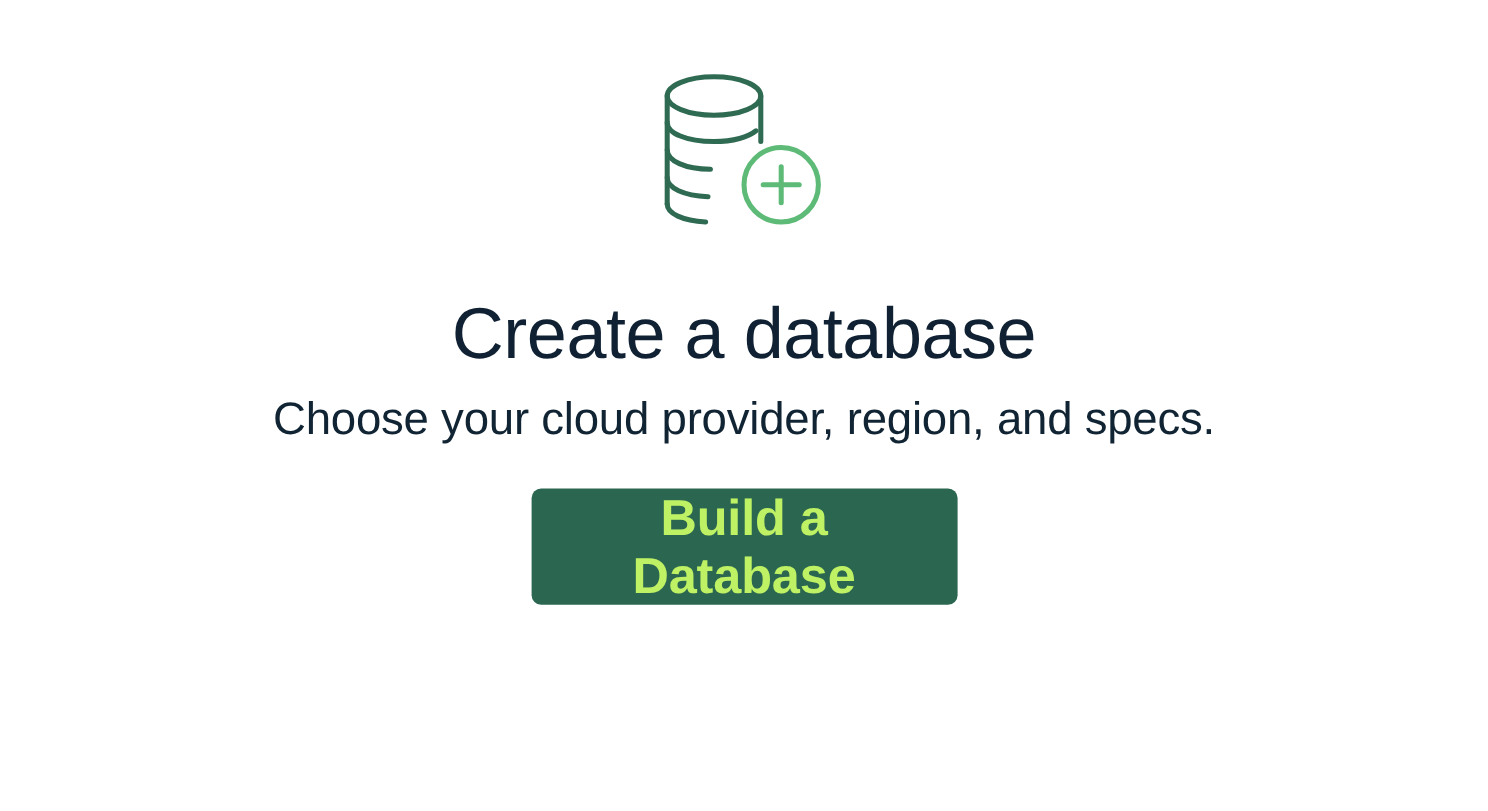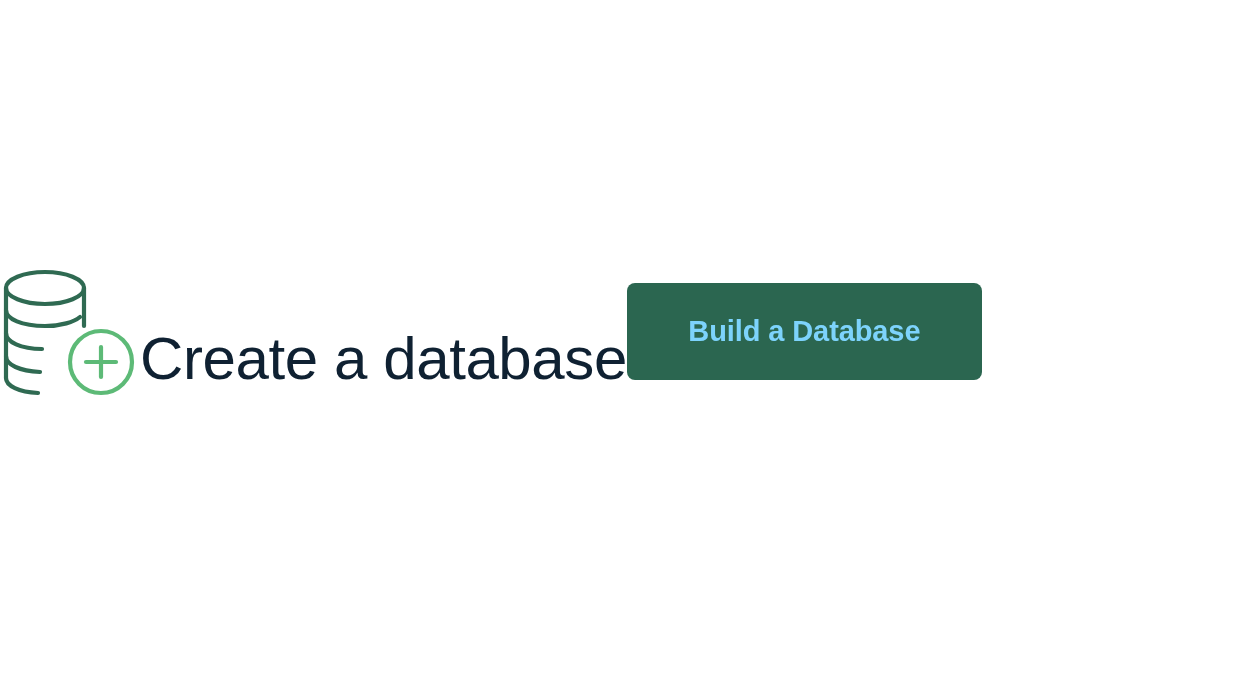--- a/index.html
+++ b/index.html
@@ -14,21 +14,21 @@
     font-family: "Liberation Sans", sans-serif;
     overflow: hidden;
     -webkit-font-smoothing: antialiased;
   }
 
   .empty-state {
     width: 1240px;
     height: 605px;
     box-sizing: border-box;
     display: flex;
-    flex-direction: row;
+    flex-direction: column;
     align-items: center;
     justify-content: flex-start;
     padding-top: 58px;
   }
 
   
   .icon-wrap {
     width: 140px;
     height: 132px;
     display: block;
@@ -61,32 +61,33 @@
     font-size: 38px;
     line-height: 1.12;
     font-weight: 400;
     letter-spacing: -0.2px;
     color: #112433;
     text-align: center;
   }
 
   
   .cta-button {
+    margin-top: 36px;
     display: inline-flex;
     align-items: center;
     justify-content: center;
     width: 355px;
     height: 97px;
     box-sizing: border-box;
     background: #2b6650;
-    color: #7dd3fc;
+    color: #bef264;
     border: none;
     border-radius: 8px;
     font-family: "Liberation Sans", sans-serif;
-    font-size: 29px;
+    font-size: 42px;
     font-weight: 700;
     letter-spacing: -0.1px;
     cursor: pointer;
     padding: 0 20px;
   }
 
   
   .footer-note {
     margin: 0;
     padding: 0;
@@ -127,17 +128,18 @@
       <g stroke="#5dba77" stroke-width="4.2">
         <circle cx="101" cy="96" r="31"></circle>
         <path d="M101 81 V111"></path>
         <path d="M86 96 H116"></path>
       </g>
     </svg>
   </div>
 
   <h1 class="title">Create a database</h1>
 
+  <p class="subtitle">Choose your cloud provider, region, and specs.</p>
 
   <button class="cta-button" type="button">Build a Database</button>
 
 
 </div>
 
 </body></html>

